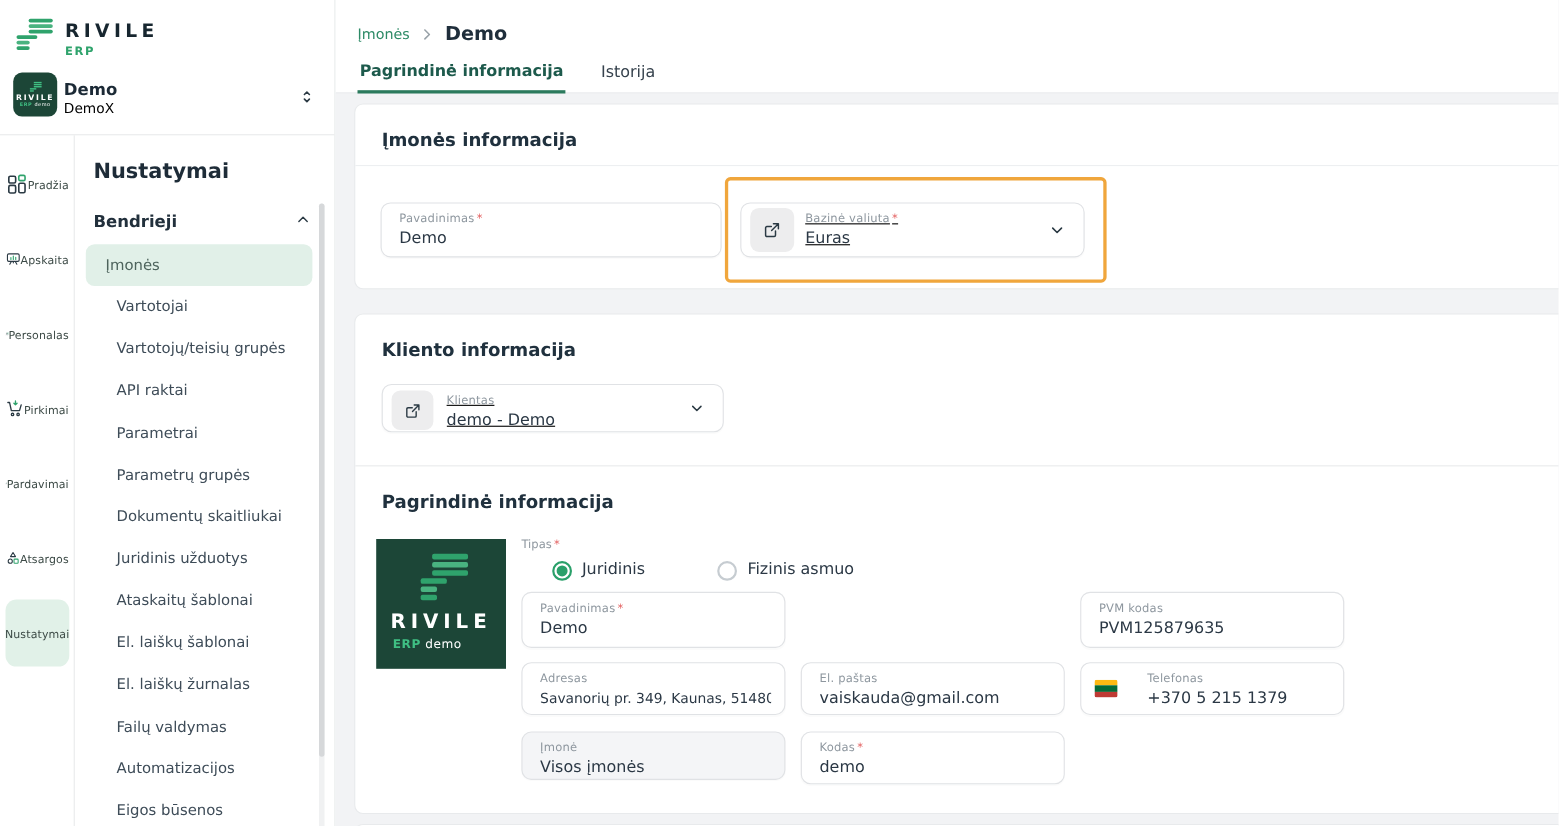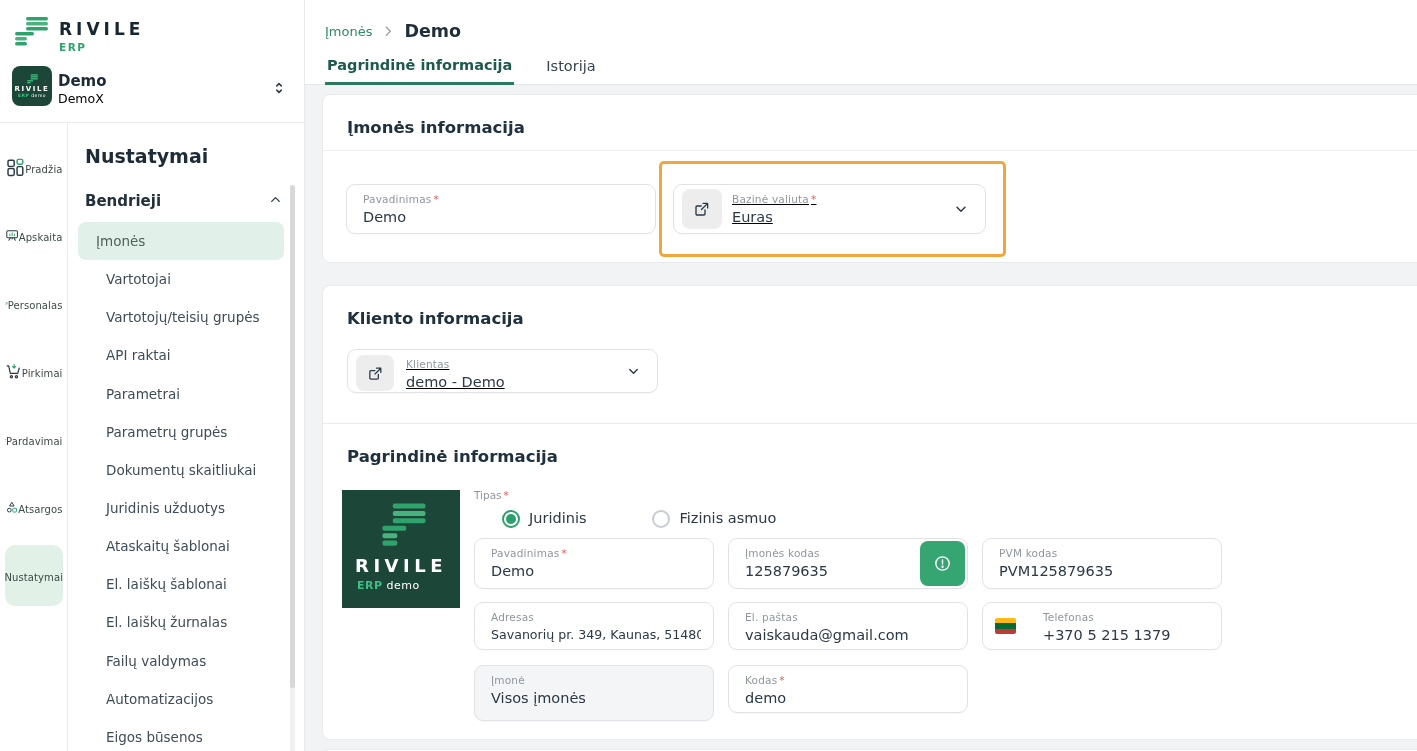--- a/index.html
+++ b/index.html
@@ -328,31 +328,20 @@
                 <span class="rdo"></span>
                 <span class="ropt-lbl">Fizinis asmuo</span>
               </div>
             </div>
           </div>
 
           <div class="fld" style="left:151px; top:114px; width:240px; height:51px;">
             <div class="lbl"><span>Pavadinimas</span><span class="req">*</span></div>
             <div class="val">Demo</div>
           </div>
-          <div class="fld" style="left:405px; top:114px; width:240px; height:51px;">
-            <div class="lbl">Įmonės kodas</div>
-            <div class="val">125879635</div>
-            <div class="verify-btn">
-              <svg width="19" height="19" viewBox="0 0 24 24" fill="none" stroke="#fff" stroke-width="1.8" stroke-linecap="round">
-                <circle cx="12" cy="12" r="8.4"></circle>
-                  <path d="M12 7.6v5.2"></path>
-                  <circle cx="12" cy="16.1" r="0.6" fill="#fff"></circle>
-              </svg>
-            </div>
-          </div>
           <div class="fld" style="left:659px; top:114px; width:240px; height:51px;">
             <div class="lbl">PVM kodas</div>
             <div class="val">PVM125879635</div>
           </div>
 
           <div class="fld" style="left:151px; top:178px; width:240px; height:48px;">
             <div class="lbl">Adresas</div>
             <div class="val" style="font-size:12.6px;">Savanorių pr. 349, Kaunas, 51480</div>
           </div>
           <div class="fld" style="left:405px; top:178px; width:240px; height:48px;">
@@ -362,21 +351,21 @@
           <div class="fld" style="left:659px; top:178px; width:240px; height:48px; padding-left:60px;">
             <div class="flag">
                 <div class="f-y"></div>
                 <div class="f-g"></div>
                 <div class="f-r"></div>
               </div>
             <div class="lbl">Telefonas</div>
             <div class="val">+370 5 215 1379</div>
           </div>
 
-          <div class="fld disabled" style="left:151px; top:241px; width:240px; height:56px;">
+          <div class="fld disabled" style="left:151px; top:241px; width:240px; height:44px;">
             <div class="lbl">Įmonė</div>
             <div class="val">Visos įmonės</div>
           </div>
           <div class="fld" style="left:405px; top:241px; width:240px; height:48px;">
             <div class="lbl"><span>Kodas</span><span class="req">*</span></div>
             <div class="val">demo</div>
           </div>
         </div>
       </section>
 

